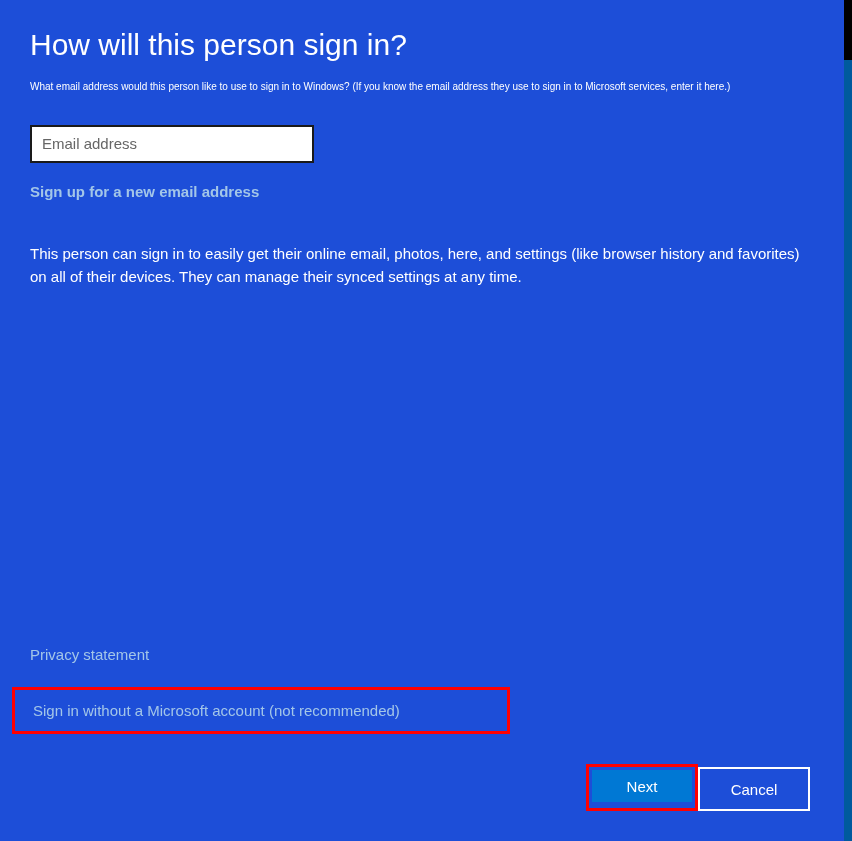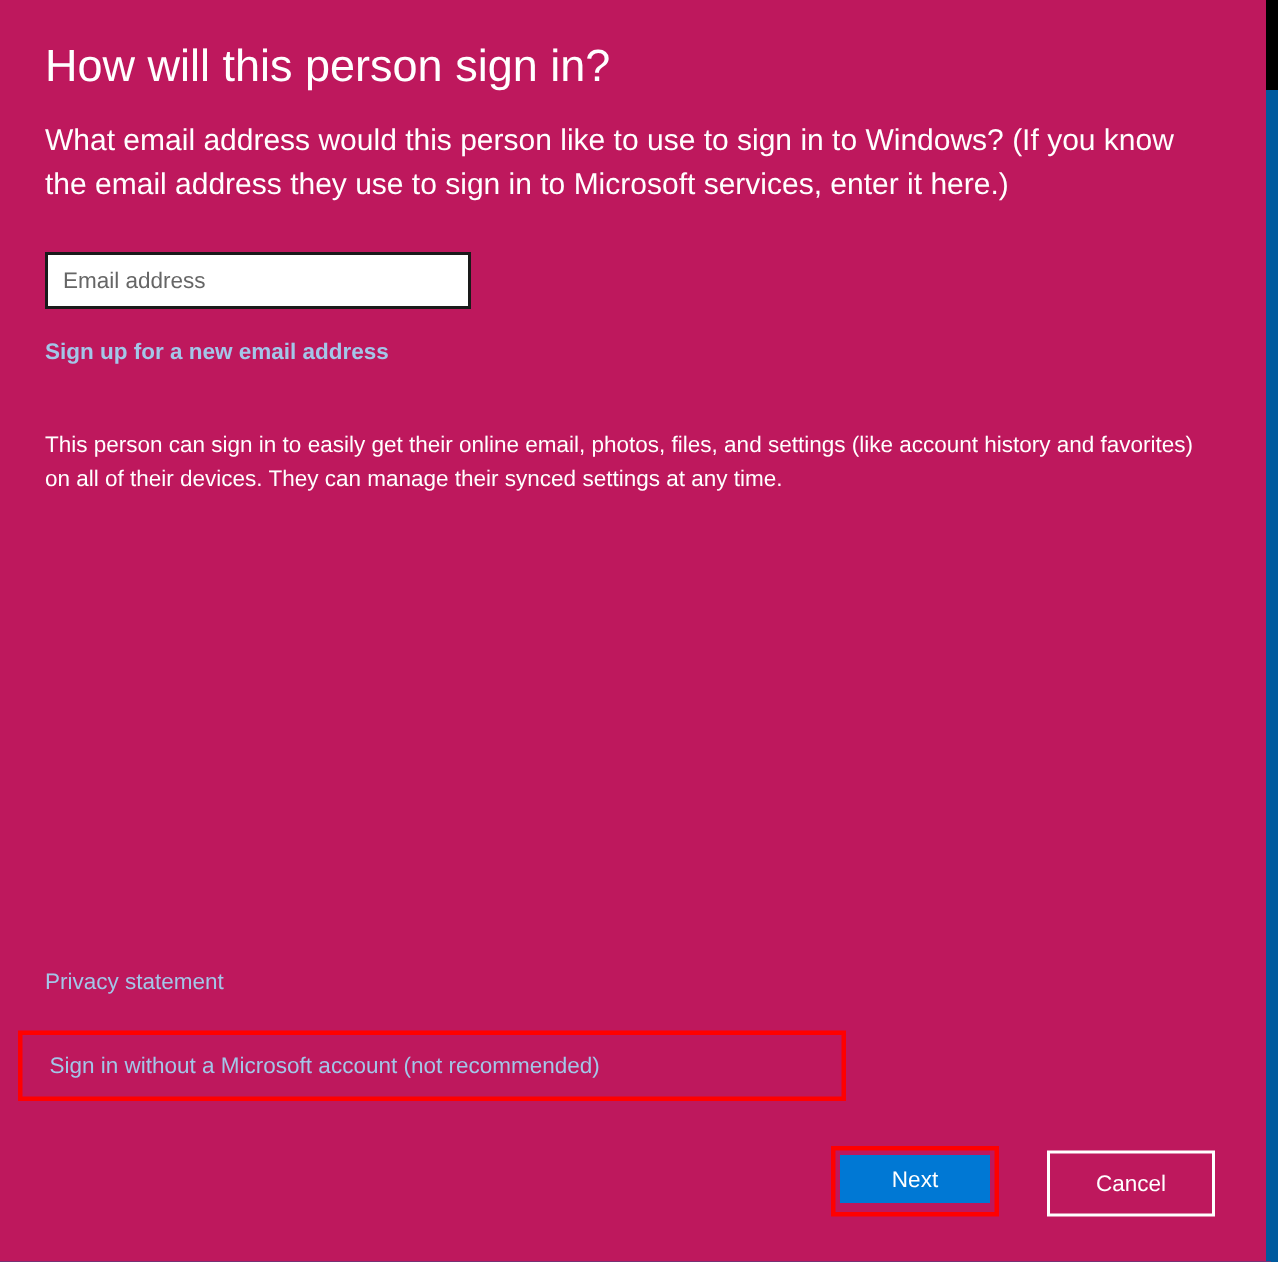--- a/index.html
+++ b/index.html
@@ -9,21 +9,21 @@
     }
     body {
       font-family: "Segoe UI", -apple-system, sans-serif;
       background: #005A9E;
       width: 852px;
       height: 841px;
       overflow: hidden;
       position: relative;
     }
     .window {
-      background: #be185d;
+      background: #1d4ed8;
       width: 844px;
       height: 841px;
       padding: 28px 30px 30px 30px;
       display: flex;
       flex-direction: column;
       position: relative;
     }
     .scrollbar {
       position: absolute;
       right: 0;
@@ -33,21 +33,21 @@
       background: #000;
     }
     .title {
       color: #ffffff;
       font-size: 30px;
       font-weight: 300;
       margin-bottom: 18px;
     }
     .description {
       color: #ffffff;
-      font-size: 20px;
+      font-size: 10px;
       font-weight: 400;
       line-height: 1.45;
       margin-bottom: 30px;
     }
     .email-input {
       width: 284px;
       height: 38px;
       background: #ffffff;
       border: 2px solid #1a1a1a;
       padding: 6px 10px;
@@ -92,38 +92,37 @@
       font-family: inherit;
       text-align: center;
       padding: 2px 0;
       margin-bottom: 22px;
       display: block;
     }
     .signin-without-wrapper {
       border: 3px solid #FF0000;
       padding: 10px 6px 10px 4px;
       margin-left: -18px;
-      width: 552px;
+      width: 498px;
       margin-bottom: 30px;
     }
     .signin-without-link {
       color: #a3c6e8;
       font-size: 15px;
       font-weight: 400;
       background: none;
       border: none;
       cursor: pointer;
       font-family: inherit;
       text-align: left;
       padding: 2px 0 2px 14px;
     }
     .button-row {
       display: flex;
       justify-content: flex-end;
-      gap: 32px;
       padding-right: 4px;
     }
     .next-button-wrapper {
       border: 3px solid #FF0000;
       padding: 3px;
     }
     .next-button {
       background: #0078D4;
       color: #ffffff;
       border: none;
@@ -153,21 +152,21 @@
 <div class="window">
 
   <h1 class="title">How will this person sign in?</h1>
 
   <p class="description">What email address would this person like to use to sign in to Windows? (If you know the email address they use to sign in to Microsoft services, enter it here.)</p>
 
   <input type="text" class="email-input" placeholder="Email address" style="">
 
   <button class="signup-link">Sign up for a new email address</button>
 
-  <p class="info-text">This person can sign in to easily get their online email, photos, files, and settings (like account history and favorites) on all of their devices. They can manage their synced settings at any time.</p>
+  <p class="info-text">This person can sign in to easily get their online email, photos, here, and settings (like browser history and favorites) on all of their devices. They can manage their synced settings at any time.</p>
 
   <div class="bottom-area">
 
     <button class="privacy-link">Privacy statement</button>
 
     <div class="signin-without-wrapper">
       <button class="signin-without-link">Sign in without a Microsoft account (not recommended)</button>
     </div>
 
     <div class="button-row">

